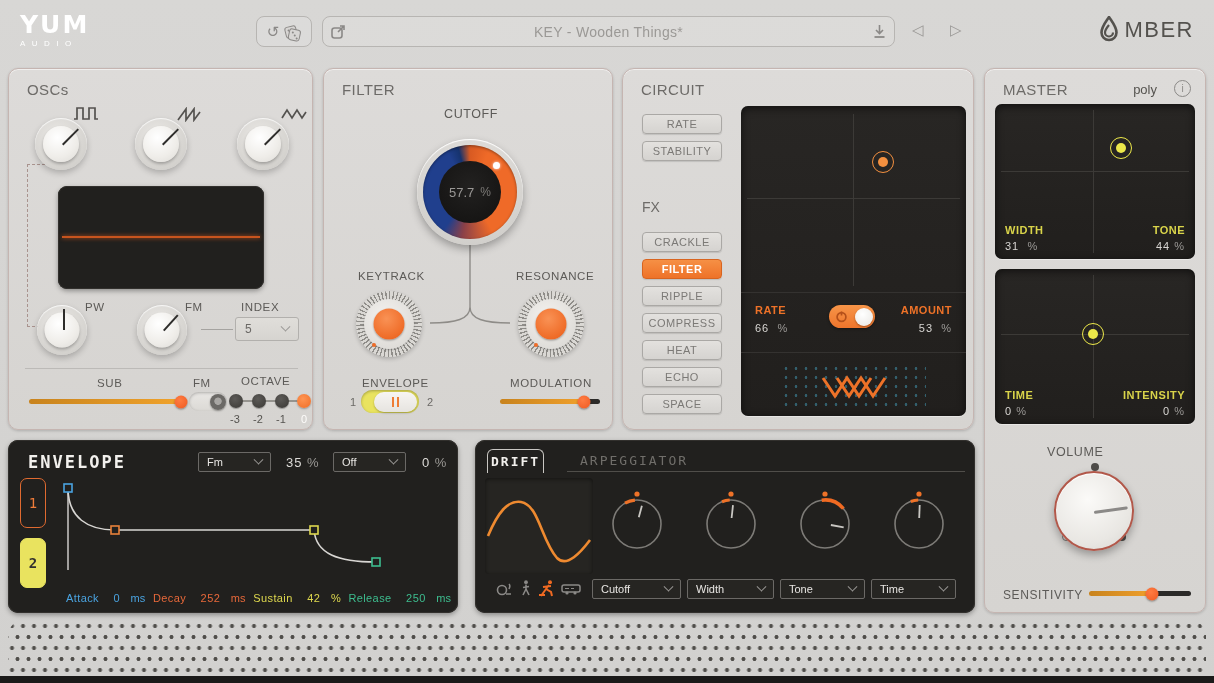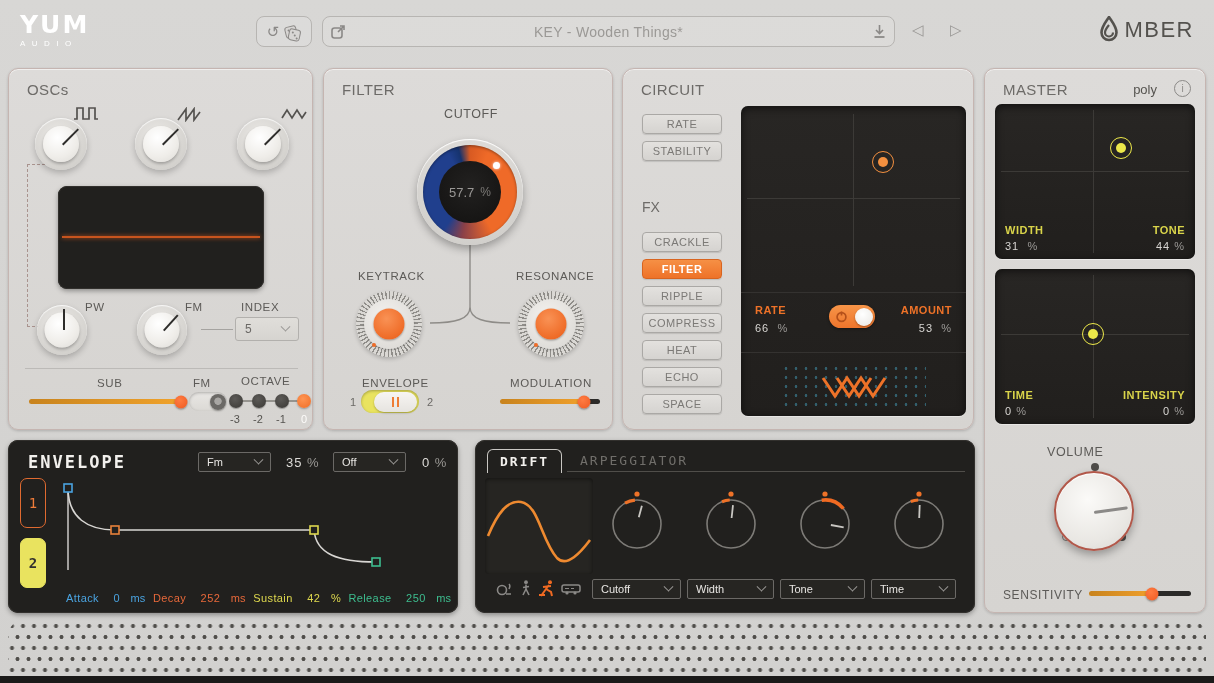--- a/index.html
+++ b/index.html
@@ -410,21 +410,21 @@
       <span>
         <span class="adsr-lbl" style="color:#3dbd8f;">Release</span>
         <span class="adsr-val" style="color:#3dbd8f;">250</span>
         <span class="adsr-unit" style="color:#3dbd8f;">ms</span>
       </span>
     </div>
   </div>
 
   <div class="dark abs" style="left:475px; top:440px; width:500px; height:173px;">
 
-    <div class="abs mono" style="left:12px; top:9px; padding:4px 12px; border:1.5px solid #c9c7c3; border-bottom:none; border-radius:6px 6px 0 0; font-size:13px; font-weight:bold; color:#f2f0ed; letter-spacing:2px;">DRIFT</div>
+    <div class="abs mono" style="left:12px; top:9px; padding:4px 3px; border:1.5px solid #c9c7c3; border-bottom:none; border-radius:6px 6px 0 0; font-size:13px; font-weight:bold; color:#f2f0ed; letter-spacing:2px;">DRIFT</div>
     <div class="abs mono" style="left:105px; top:13px; font-size:13px; color:#706e6a; letter-spacing:2px;">ARPEGGIATOR</div>
     <div class="abs" style="left:92px; right:10px; top:31px; height:1px; background:#504e4a;"></div>
 
     <div class="abs" style="left:10px; top:38px; width:108px; height:96px; background:#262522; border-radius:4px; box-shadow:inset 0 1px 4px rgba(0,0,0,.5);">
       <svg width="108" height="96" viewBox="0 0 108 96">
         <path d="M3 58 C13 34 23 22 36 24 C54 27 56 62 72 80 C82 90 96 74 105 62" fill="none" stroke="#ee8a30" stroke-width="2.6"></path>
       </svg>
     </div>
 
     <svg class="abs" style="left:134px; top:50px;" width="56" height="64" viewBox="0 0 56 64">

